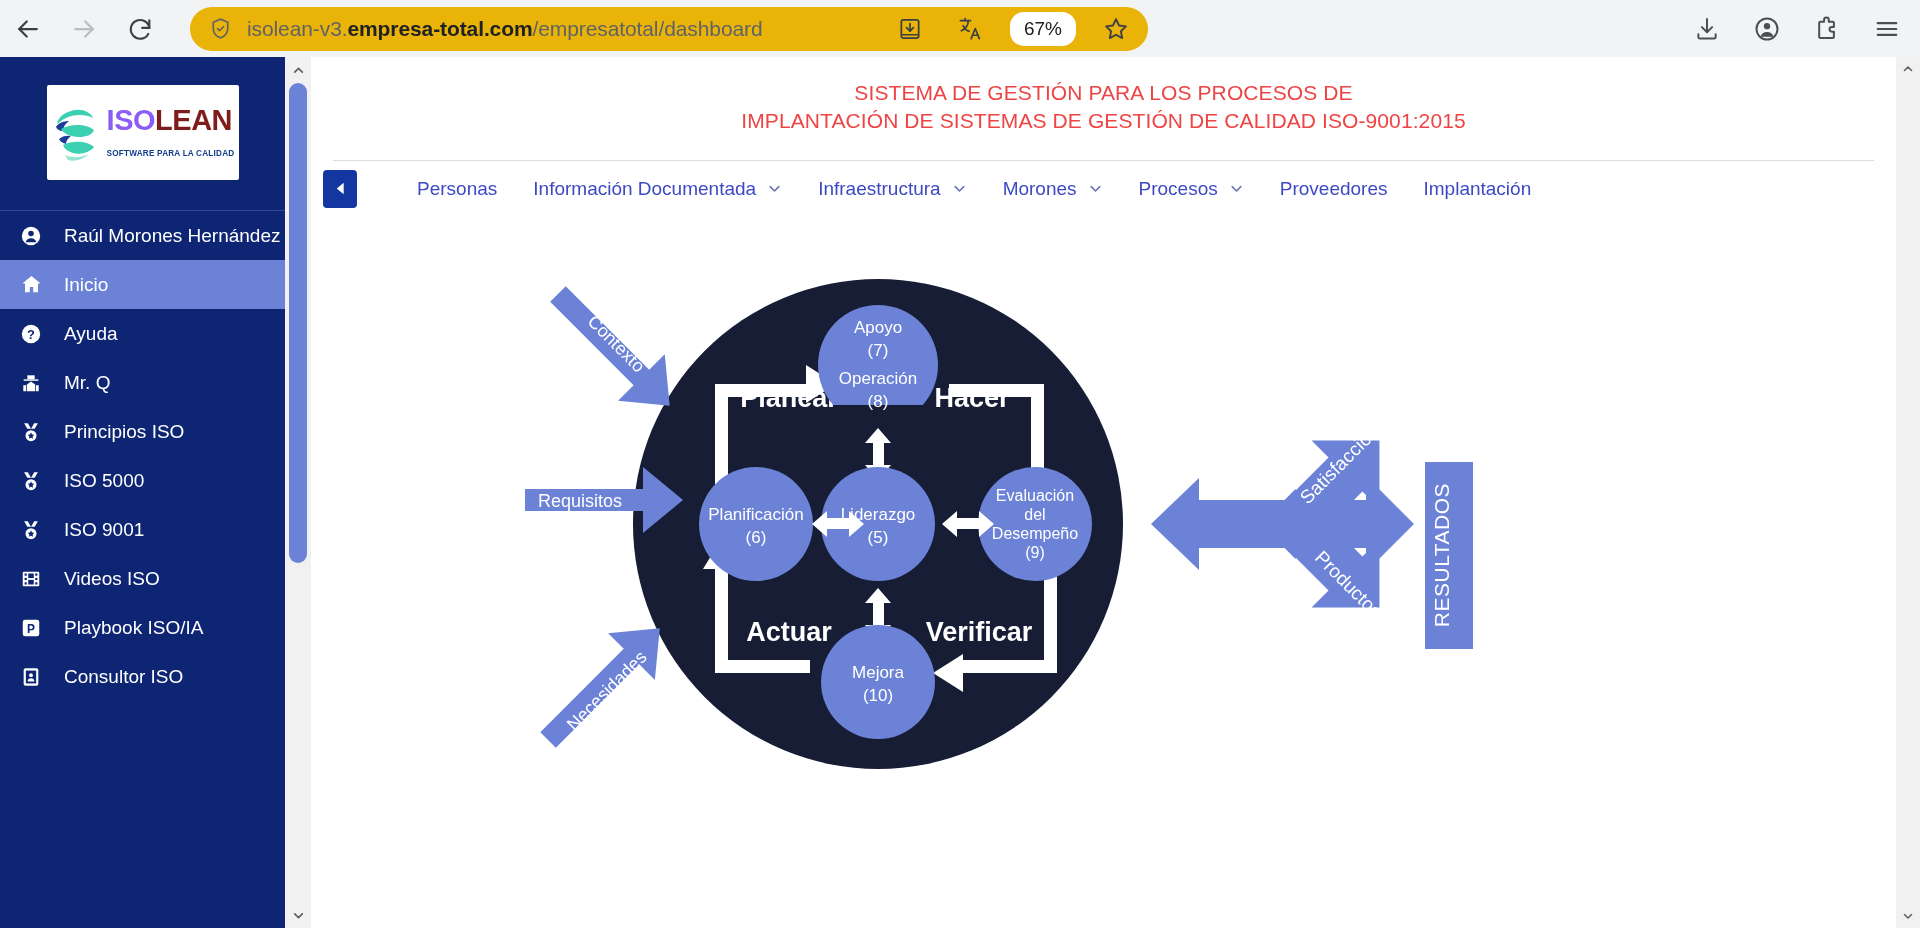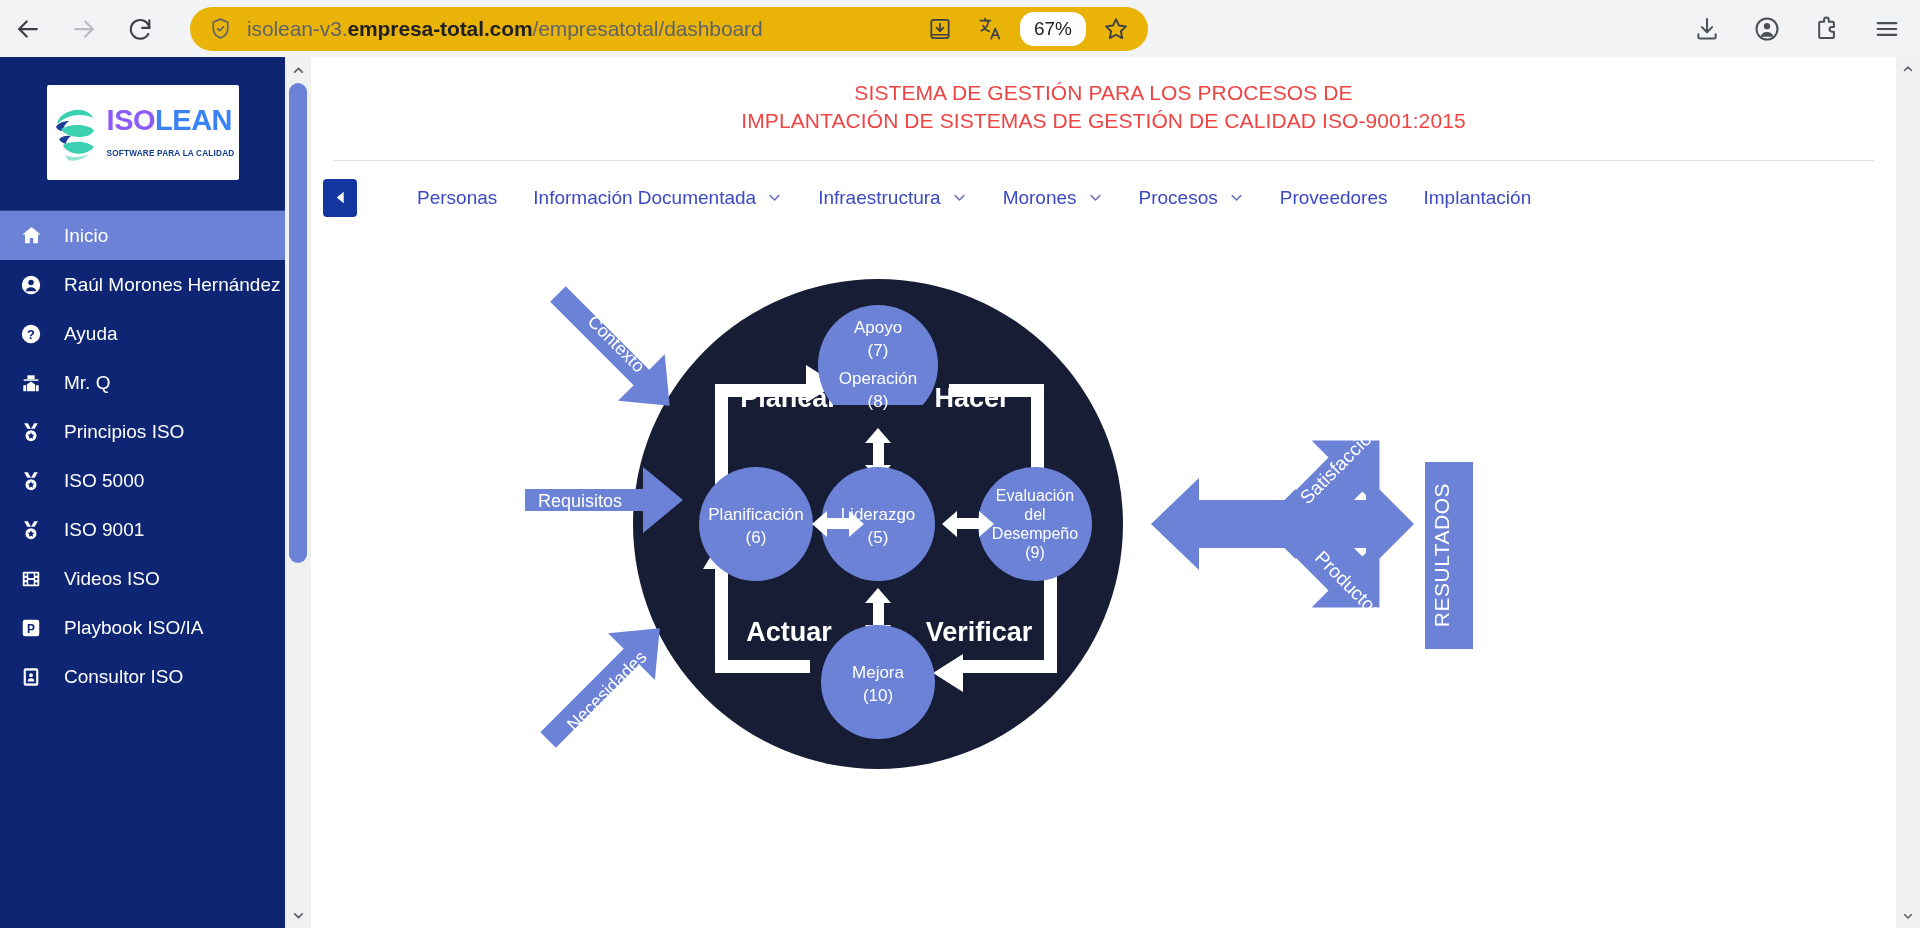--- a/index.html
+++ b/index.html
@@ -24,21 +24,21 @@
   #url-pill {
     margin-left:22px; height:44px; flex:0 0 auto; width:958px;
     background:#eab308; border-radius:22px;
     display:flex; align-items:center; padding:0 12px 0 18px; position:relative;
   }
   #url-text {
     font-size:21px; color:#5f6368; margin-left:14px;
     white-space:nowrap; overflow:hidden; letter-spacing:-0.1px;
   }
   #url-text .host { color:#202124; font-weight:bold; }
-  #url-right { margin-left:auto; display:flex; align-items:center; gap:10px; }
+  #url-right { margin-left:auto; display:flex; align-items:center; gap:20px; }
   .pill-icon {
     width:40px; height:40px; display:flex; align-items:center; justify-content:center;
     color:#3c4043; cursor:pointer; border-radius:50%;
   }
   #zoom-badge {
     background:#ffffff; border-radius:14px; height:34px; min-width:66px;
     display:flex; align-items:center; justify-content:center;
     font-size:19px; color:#202124; cursor:pointer;
   }
   #toolbar-right {
@@ -56,21 +56,21 @@
     background:#0d2573; color:#ffffff; overflow:hidden;
   }
   #logo-box {
     margin:28px auto 0; width:192px; height:95px; background:#ffffff;
     border-radius:2px; display:flex; align-items:center; justify-content:center;
   }
   #logo-inner { display:flex; align-items:center; gap:4px; }
   #logo-wordmark { display:flex; flex-direction:column; line-height:1; }
   #logo-text { font-size:29px; font-weight:bold; letter-spacing:-0.5px; }
   #logo-text .iso { color:#8b5cf6; }
-  #logo-text .lean { color:#3b82f6; }
+  #logo-text .lean { color:#7f1d1d; }
   #logo-sub {
     font-size:8.2px; color:#123c8c; letter-spacing:0.2px; margin-top:15px;
     text-align:right; font-weight:bold;
   }
   #sidebar-divider { margin-top:30px; height:1px; background:#2f4a94; }
   .side-item {
     height:49px; display:flex; align-items:center; gap:20px;
     padding-left:18px; font-size:19px; color:#ffffff; cursor:pointer;
   }
   .side-item.active { background:#6b82d6; }
@@ -99,21 +99,21 @@
   #main {
     position:absolute; left:311px; top:57px; width:1585px; height:871px;
     background:#ffffff; overflow:hidden;
   }
   #content-title {
     margin-top:22px; text-align:center; color:#ef4444;
     font-size:21px; line-height:1.35; letter-spacing:0.1px;
   }
   #nav-rule { margin:24px 22px 0; height:1px; background:#dddddd; }
   #nav-row {
-    margin-top:18px; display:flex; align-items:center; padding-left:12px; gap:0;
+    margin-top:9px; display:flex; align-items:center; padding-left:12px; gap:0;
   }
   #collapse-btn {
     width:34px; height:38px; background:#1336a0; border-radius:4px;
     display:flex; align-items:center; justify-content:center; cursor:pointer;
     flex:0 0 auto;
   }
   #nav-links { display:flex; align-items:center; margin-left:42px; gap:0; }
   .nav-link {
     display:flex; align-items:center; gap:11px; padding:0 18px;
     color:#3c49c4; font-size:19px; cursor:pointer; white-space:nowrap;
@@ -237,38 +237,38 @@
         </svg>
       </span>
       <div id="logo-wordmark">
         <div id="logo-text"><span class="iso">ISO</span><span class="lean">LEAN</span></div>
         <div id="logo-sub">SOFTWARE PARA LA CALIDAD</div>
       </div>
     </div>
   </div>
   <div id="sidebar-divider"></div>
 
-  <div class="side-item active">
-    <span class="side-icon">
-      <svg width="23" height="23" viewBox="0 0 24 24" fill="currentColor">
-          <path d="M12 3L2.5 11h2.7v9h5v-5.5h3.6V20h5v-9h2.7z"></path>
-        </svg>
-    </span>
-    <span class="side-label">Inicio</span>
-  </div>
-
   <div class="side-item">
     <span class="side-icon">
       <svg width="22" height="22" viewBox="0 0 24 24" fill="currentColor">
           <circle cx="12" cy="12" r="10"></circle>
           <circle cx="12" cy="9.3" r="3" fill="#0d2573"></circle>
           <path d="M6.2 18.8a6 6 0 0 1 11.6 0z" fill="#0d2573"></path>
         </svg>
     </span>
     <span class="side-label">Raúl Morones Hernández</span>
+  </div>
+
+  <div class="side-item active">
+    <span class="side-icon">
+      <svg width="23" height="23" viewBox="0 0 24 24" fill="currentColor">
+          <path d="M12 3L2.5 11h2.7v9h5v-5.5h3.6V20h5v-9h2.7z"></path>
+        </svg>
+    </span>
+    <span class="side-label">Inicio</span>
   </div>
 
   <div class="side-item">
     <span class="side-icon">
       <svg width="22" height="22" viewBox="0 0 24 24" fill="currentColor">
           <circle cx="12" cy="12" r="10"></circle>
           <text x="12" y="17" font-size="14" font-weight="bold" text-anchor="middle" fill="#0d2573" font-family="Liberation Sans, sans-serif">?</text>
         </svg>
     </span>
     <span class="side-label">Ayuda</span>

